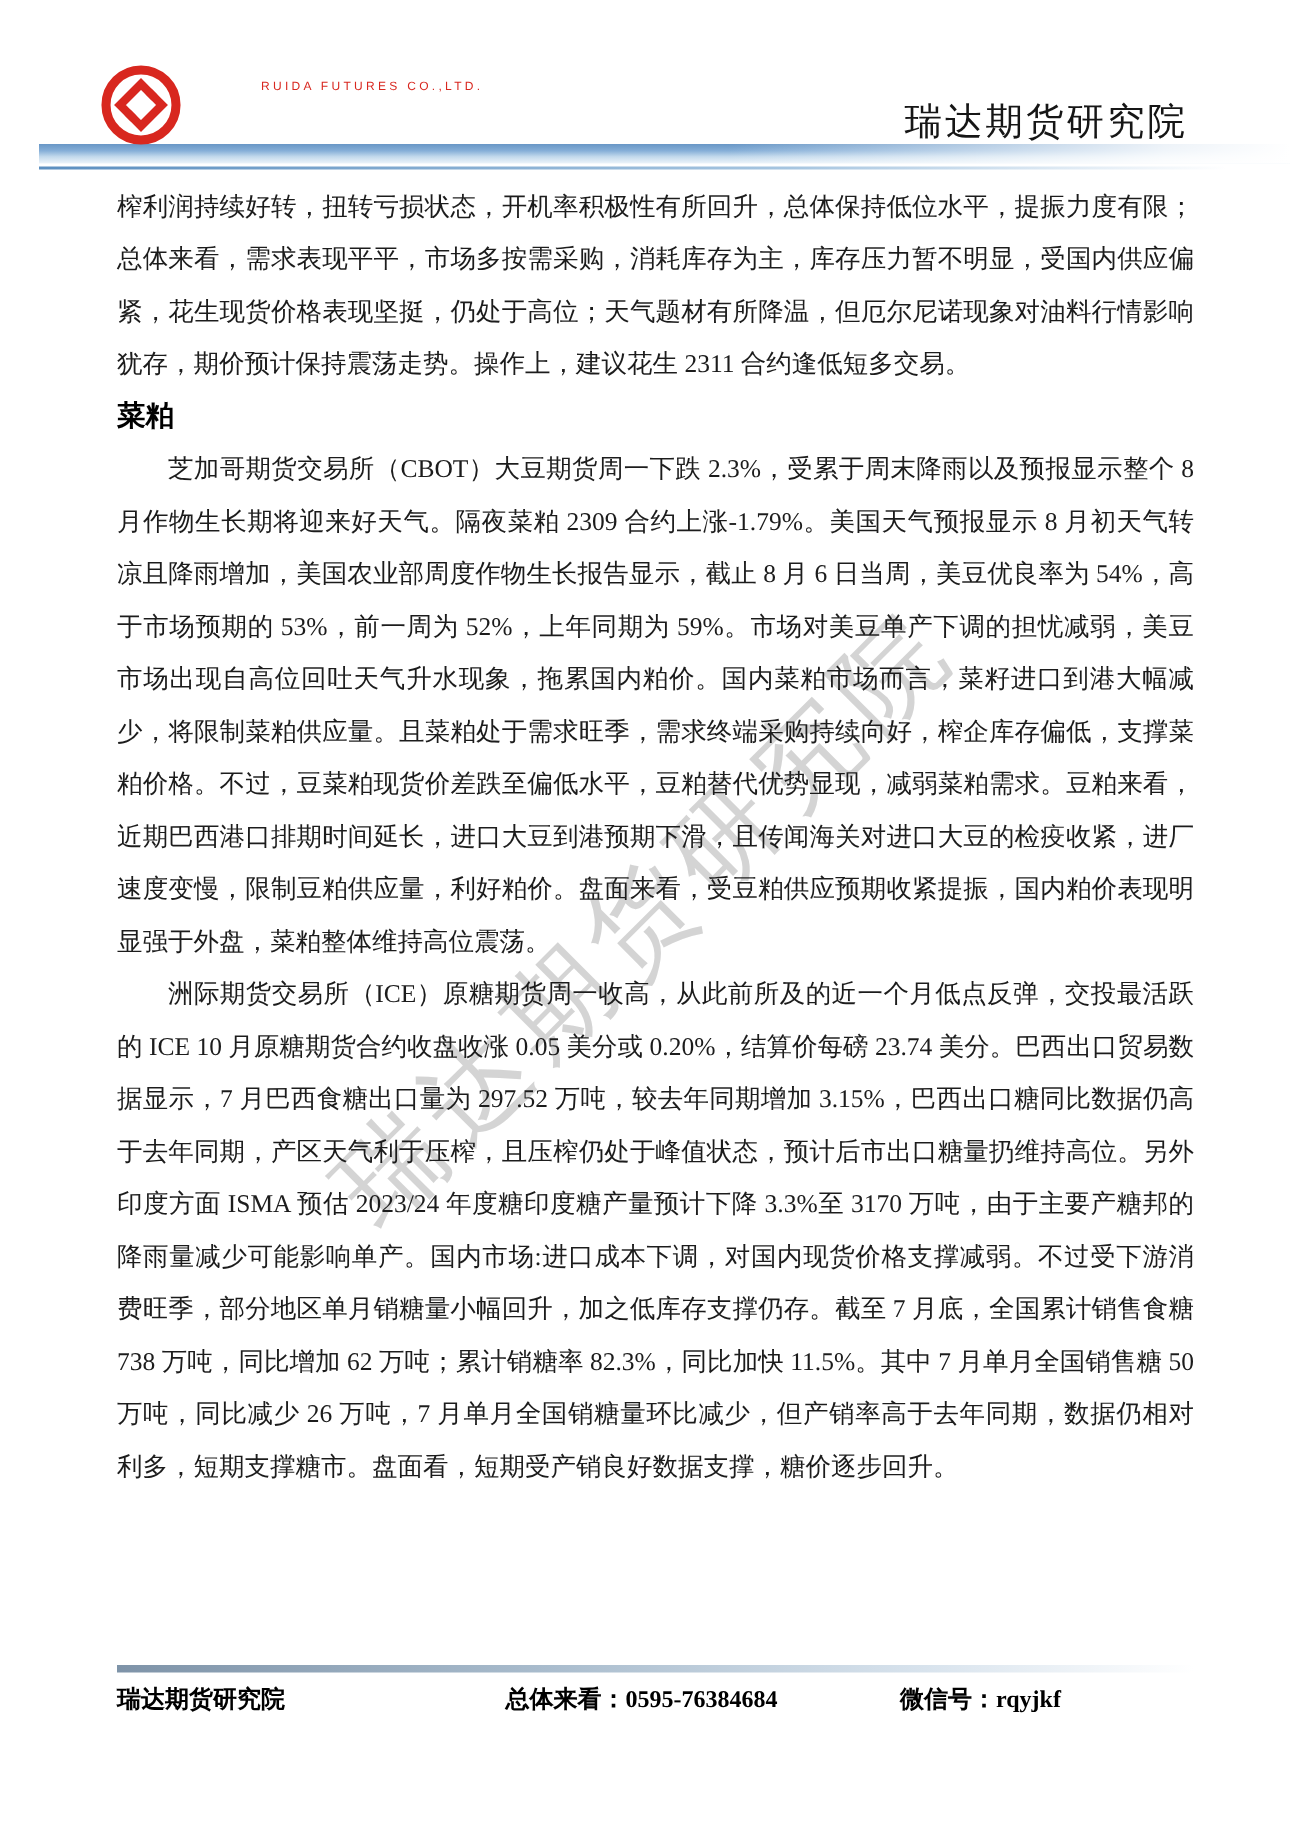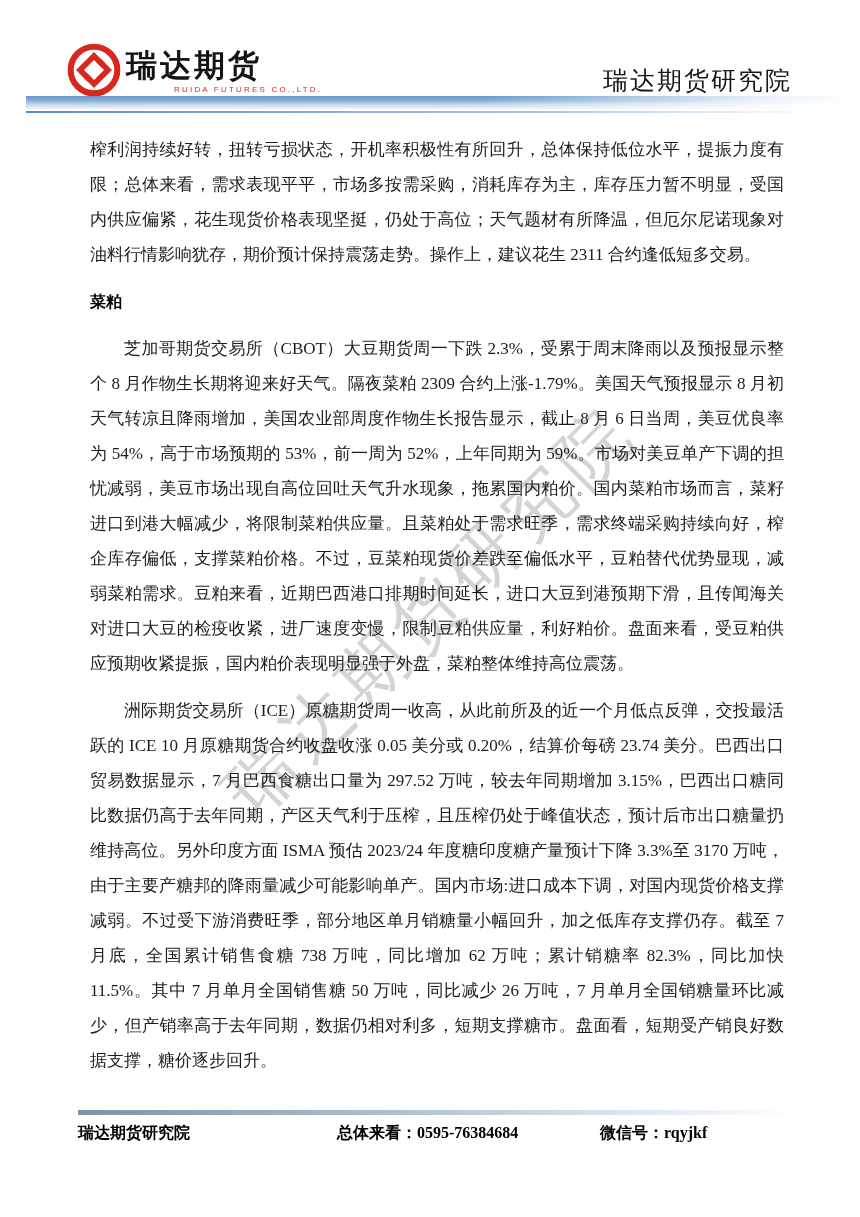--- a/index.html
+++ b/index.html
@@ -52,25 +52,25 @@
     transform-origin: center;
     pointer-events: none;
   }
 
   
   .content {
     position: absolute; left: 78px; width: 718px; top: 120px; z-index: 2;
     font-size: 17px; line-height: 35px;
     text-align: justify; text-justify: inter-ideograph; text-align-last: left;
   }
-  .content p { margin: 12px; }
+  .content p { margin: 0; }
   .para-indent { text-indent: 2em; }
   .section-heading {
     font-family: "Liberation Sans", sans-serif;
-    font-weight: bold; font-size: 16px; line-height: 35px;
+    font-weight: bold; font-size: 19px; line-height: 35px;
     margin-top: 10px; color: #000000;
   }
 
   
   .footer-bar {
     position: absolute; left: 78px; width: 718px; top: 1110px; height: 5px; z-index: 2;
     background: linear-gradient(to right, #7e93a8 0%, #a9bccd 40%, #d8e3ed 75%, rgba(255,255,255,0.15) 100%);
   }
   .footer-item {
     position: absolute; top: 1123px; z-index: 2;
@@ -87,21 +87,20 @@
 
   <div class="logo-block">
     <span class="logo-icon">
       <svg viewBox="0 0 60 60" width="56" height="56">
         <circle cx="30" cy="30" r="25" fill="none" stroke="#d8271f" stroke-width="6.5"></circle>
         <path d="M 36 21 L 45 30 L 30 45 L 21 36" fill="none" stroke="#d8271f" stroke-width="6" stroke-linecap="round"></path>
         <path d="M 24 39 L 15 30 L 30 15 L 39 24" fill="none" stroke="#d8271f" stroke-width="6" stroke-linecap="round"></path>
       </svg>
     </span>
     <span class="brand-text">
-      <span class="brand-cn">瑞达期货</span>
       <span class="brand-en">RUIDA FUTURES CO.,LTD.</span>
     </span>
   </div>
   <div class="header-title">瑞达期货研究院</div>
   <div class="header-bar"></div>
   <div class="header-bar-line"></div>
 
   <div class="watermark">瑞达期货研究院</div>
 
   <div class="content">

